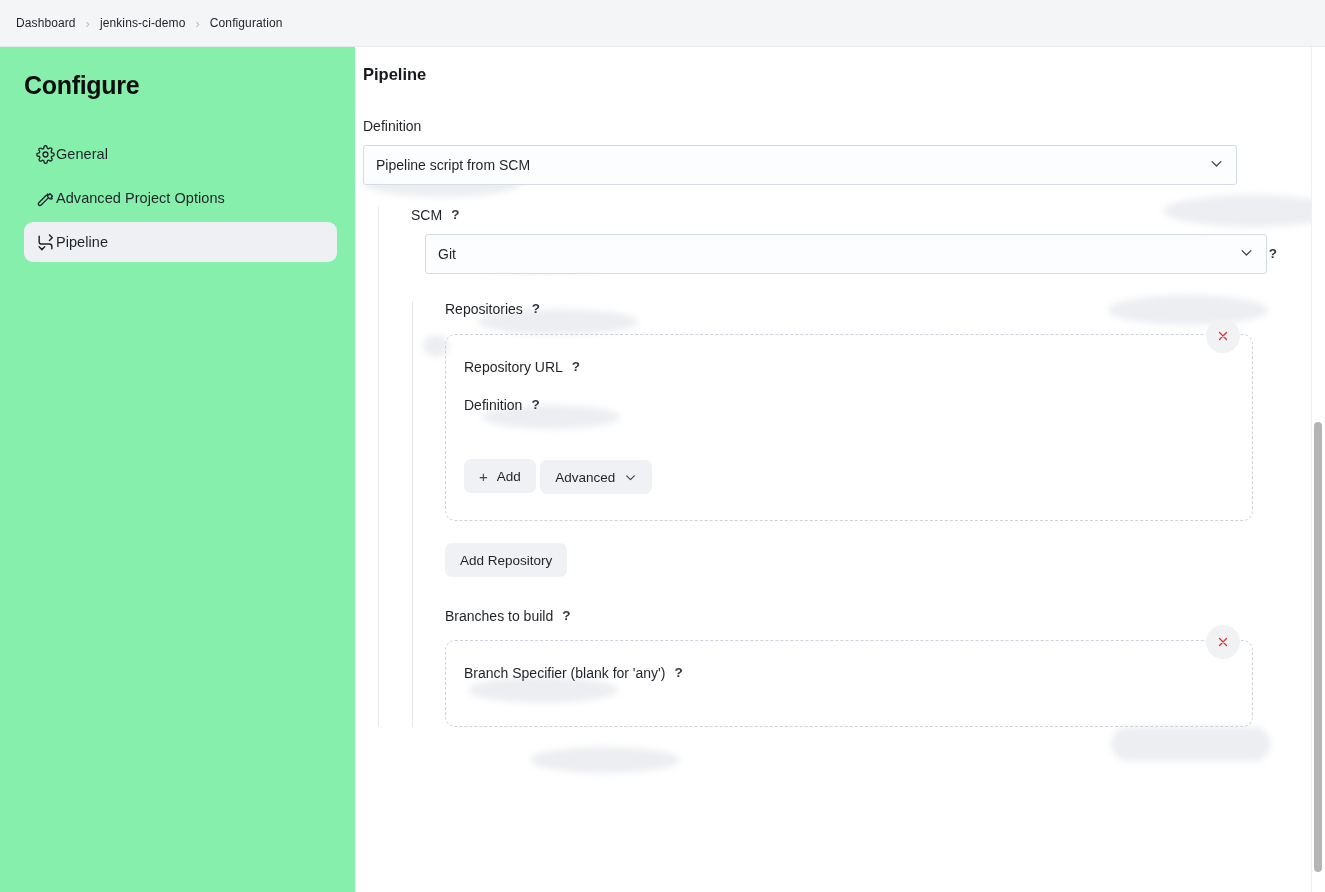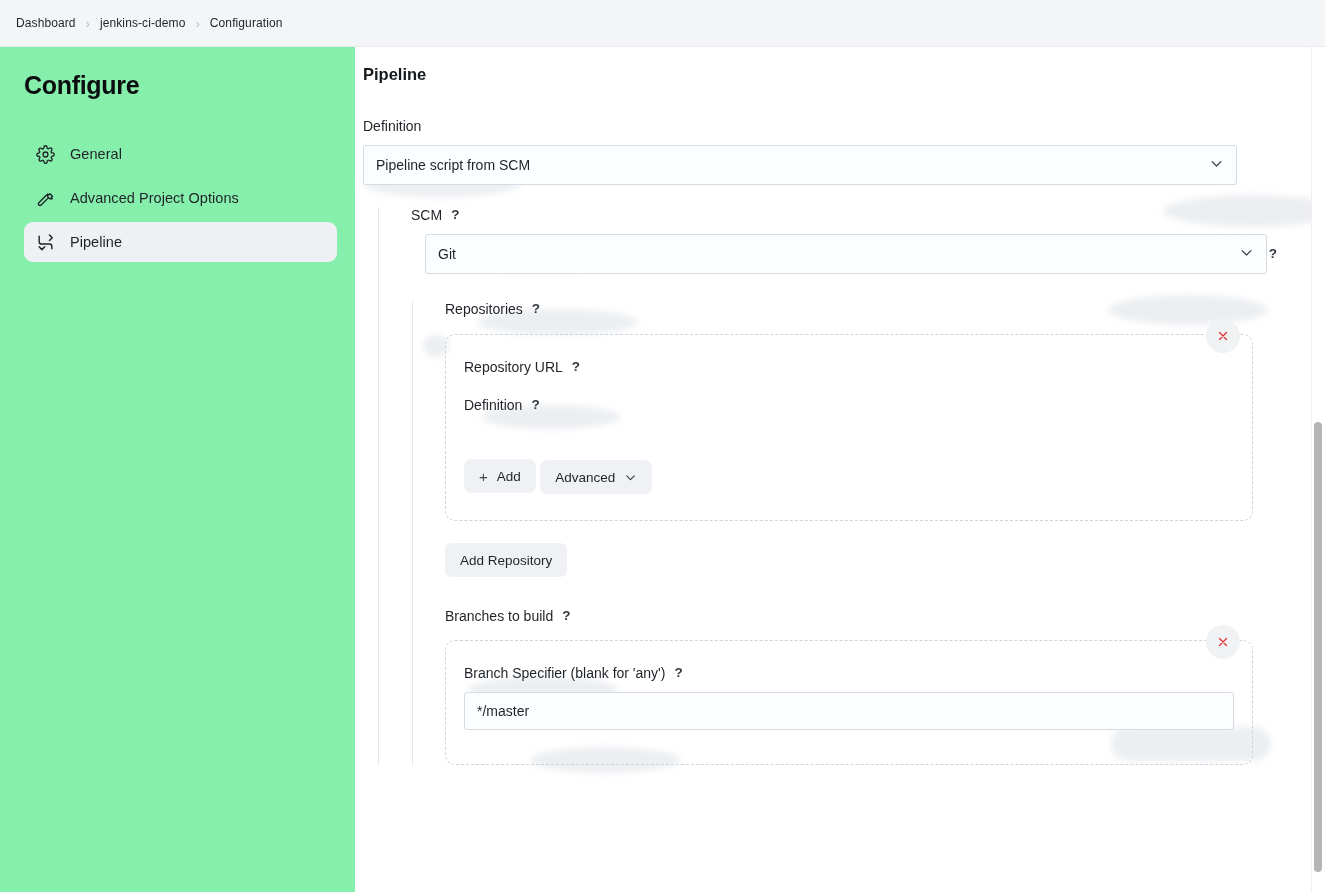--- a/index.html
+++ b/index.html
@@ -55,21 +55,20 @@
   .sidebar-title {
     font-size: 25px;
     font-weight: 700;
     letter-spacing: -.3px;
     color: #0b0d0f;
     margin: 0 0 34px 0;
   }
   .nav-item {
     display: flex;
     align-items: center;
-    gap: 14px;
     height: 40px;
     padding: 0 14px 0 11px;
     margin-bottom: 4px;
     border-radius: 9px;
     cursor: pointer;
     color: #1f2328;
   }
   .nav-item.active { background: #eef0f3; }
   .nav-item .ico {
     width: 21px; height: 21px;
@@ -359,23 +358,20 @@
               <button class="del-btn" style="top:-16px; right:12px;">
                 <svg width="12" height="12" viewBox="0 0 24 24" fill="none" stroke="#e03030" stroke-width="2.6" stroke-linecap="round">
                     <path d="M5 5l14 14M19 5L5 19"></path>
                   </svg>
               </button>
 
               <div class="field-label">
                 <span>Branch Specifier (blank for 'any')</span>
                 <span class="help">?</span>
               </div>
-              <div class="control" style="height:38px;">
-                <span class="val">*/master</span>
-              </div>
             </div>
 
           </div>
         </div>
       </div>
     </div>
 
     <div class="scrollbar-track">
       <div class="scrollbar-thumb" style="top:375px; height:450px;"></div>
     </div>

